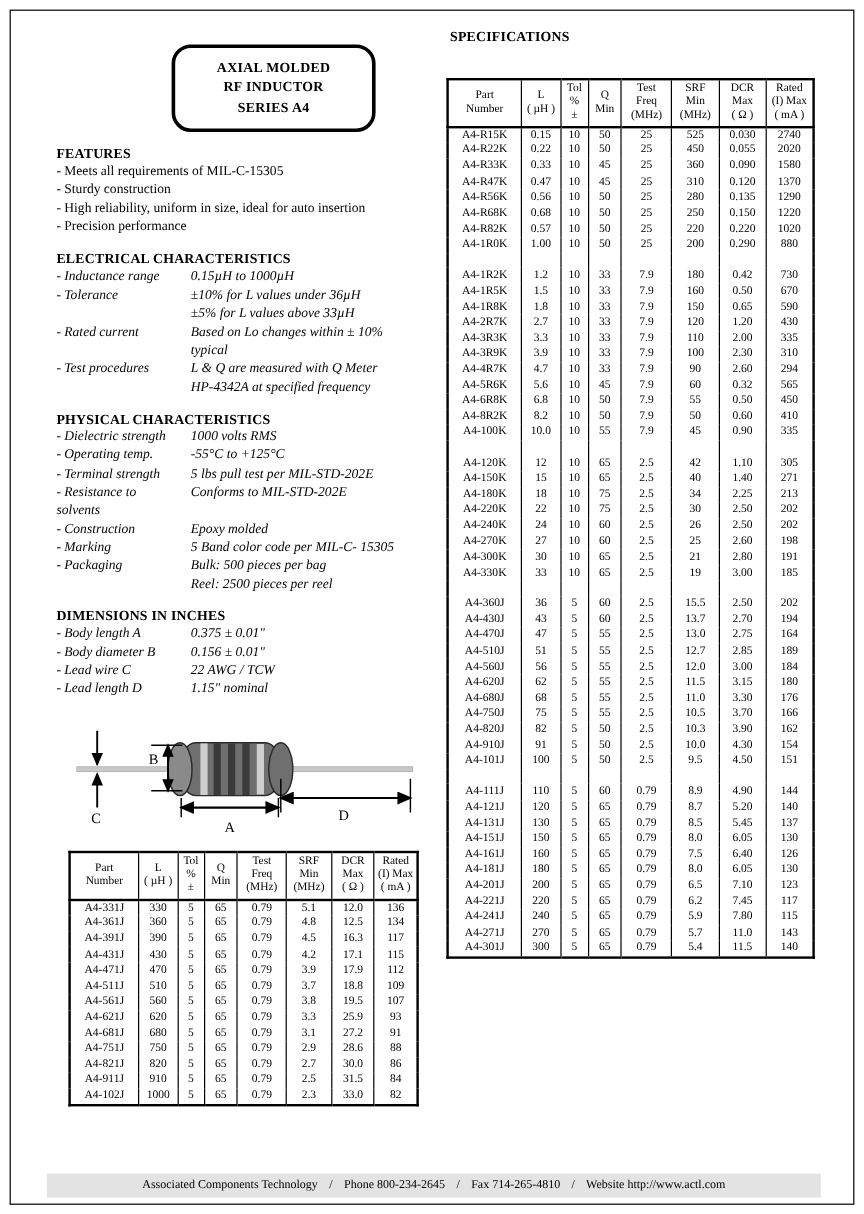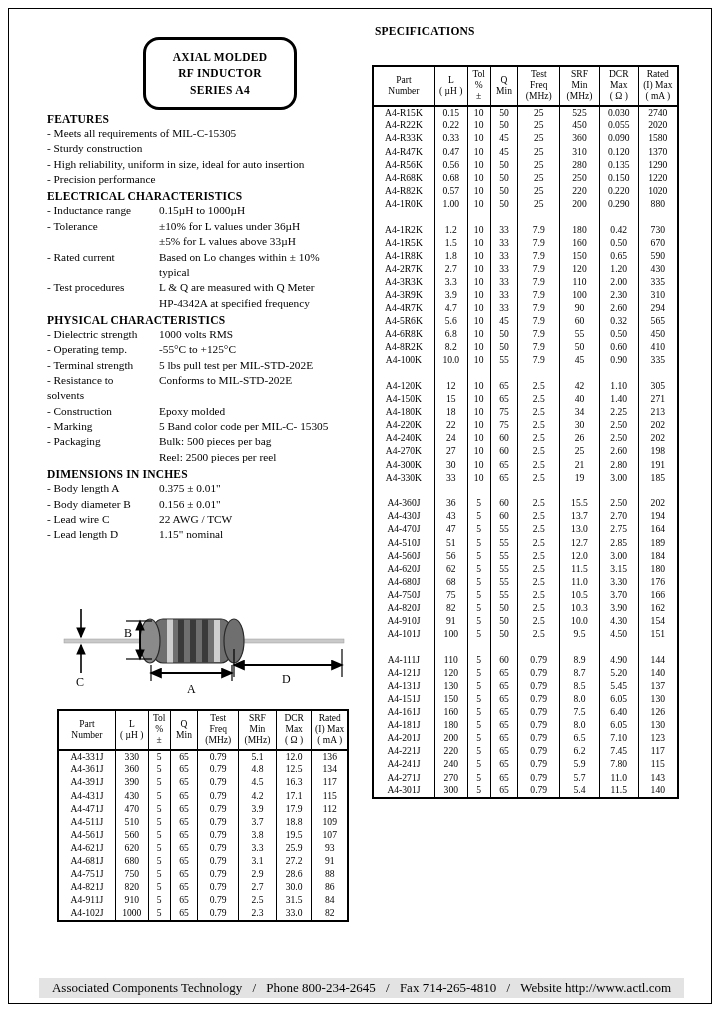--- a/index.html
+++ b/index.html
@@ -24,48 +24,49 @@
 
   
   .left-col {
     position: absolute;
     left: 38px; top: 28px;
     width: 312px;
   }
 
   .title-badge {
     margin-left: 96px;
-    width: 154px;
+    width: 170px;
     border: 3px solid #000;
     border-radius: 16px;
     text-align: center;
     padding: 9px 4px 9px 4px;
     font-weight: bold;
     font-size: 11.5px;
     letter-spacing: .3px;
     line-height: 1.42;
   }
 
   .sec-head {
     font-weight: bold;
     font-size: 11.5px;
     letter-spacing: .2px;
-    margin-top: 3px;
+    margin-top: 13px;
     margin-bottom: 1px;
   }
   .feat-line {
     font-size: 11.3px;
     line-height: 1.36;
     white-space: nowrap;
   }
 
   .spec-row {
     display: flex;
     font-size: 11.3px;
     line-height: 1.36;
+    font-style: italic;
   }
   .spec-row .k { width: 112px; flex: 0 0 112px; white-space: nowrap; }
   .spec-row .v { white-space: nowrap; }
 
   
   .diagram {
     position: absolute;
     left: 45px; top: 592px;
     width: 300px; height: 104px;
   }
@@ -125,21 +126,21 @@
   .bl-table-wrap table.spec { width: 292px; }
 
   
   .footer {
     position: absolute;
     left: 30px; top: 969px;
     width: 645px;
     height: 20px;
     background: #e3e3e3;
     text-align: center;
-    font-size: 13px;
+    font-size: 10px;
     line-height: 20px;
     white-space: nowrap;
   }
   .footer .sep { padding: 0 7px; }
 </style>
 </head>
 <body>
 
 <div class="page">
 

